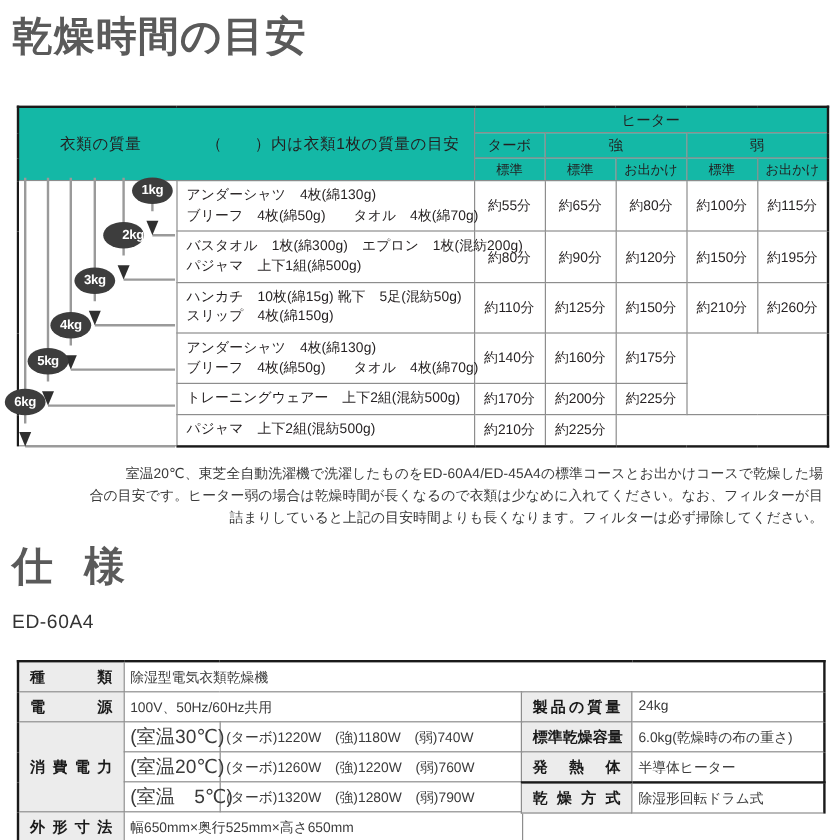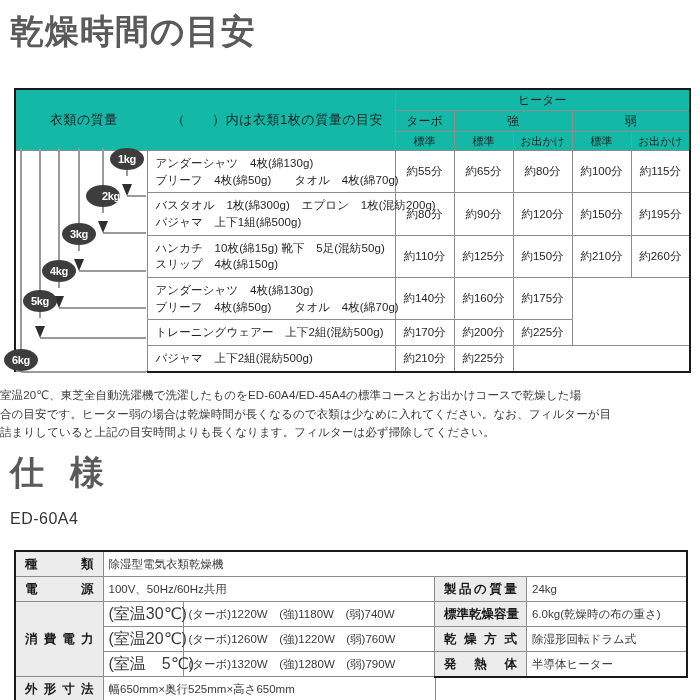--- a/index.html
+++ b/index.html
@@ -127,27 +127,28 @@
     font-size: 11px;
     font-weight: bold;
     text-align: center;
     line-height: 22px;
     letter-spacing: -0.3px;
   }
 
   
   #footnote {
     position: absolute;
-    left: 0;
+    left: 14px;
     top: 386px;
     width: 672px;
     font-size: 11.5px;
     line-height: 1.62;
     color: #3a3a3a;
     letter-spacing: 0.1px;
+    text-align: right;
   }
   #footnote p { margin: 0; }
 
   
   .spec-wrap {
     position: absolute;
     top: 550px;
     height: 146px;
   }
   #spec-left  { left: 14px;  width: 420px; }
@@ -315,21 +316,21 @@
       <polygon points="45,160 40,148 50,148"></polygon>
       <polygon points="26,190 21,178 31,178"></polygon>
       <polygon points="7,224 2,212 12,212"></polygon>
     </g>
   </svg>
   <div class="kg-badge" style="left:96px; top:0px;">1kg</div>
   <div class="kg-badge" style="left:72px; top:37px;text-align:right;">2kg</div>
   <div class="kg-badge" style="left:48px; top:75px;">3kg</div>
   <div class="kg-badge" style="left:28px; top:112px;">4kg</div>
   <div class="kg-badge" style="left:9px; top:142px;">5kg</div>
-  <div class="kg-badge" style="left:-10px; top:176px;margin-top:25px;">6kg</div>
+  <div class="kg-badge" style="left:-10px; top:176px;">6kg</div>
 </div>
 
 <div id="footnote">
   <p>室温20℃、東芝全自動洗濯機で洗濯したものをED-60A4/ED-45A4の標準コースとお出かけコースで乾燥した場</p>
   <p>合の目安です。ヒーター弱の場合は乾燥時間が長くなるので衣類は少なめに入れてください。なお、フィルターが目</p>
   <p>詰まりしていると上記の目安時間よりも長くなります。フィルターは必ず掃除してください。</p>
 </div>
 
 <div class="page-heading" id="heading-spec">
   <span class="spaced">仕</span><span>様</span>
@@ -385,22 +386,22 @@
       </tr>
       <tr>
         <td class="lab justify">製品の質量</td>
         <td class="ob-r">24kg</td>
       </tr>
       <tr>
         <td class="lab justify">標準乾燥容量</td>
         <td class="ob-r">6.0kg(乾燥時の布の重さ)</td>
       </tr>
       <tr>
+        <td class="lab justify ob-b">発熱体</td>
+        <td class="ob-r ob-b">半導体ヒーター</td>
+      </tr>
+      <tr>
         <td class="lab justify">乾燥方式</td>
         <td class="ob-r">除湿形回転ドラム式</td>
-      </tr>
-      <tr>
-        <td class="lab justify ob-b">発熱体</td>
-        <td class="ob-r ob-b">半導体ヒーター</td>
       </tr>
     </tbody>
   </table>
 </div>
 
 </body></html>

